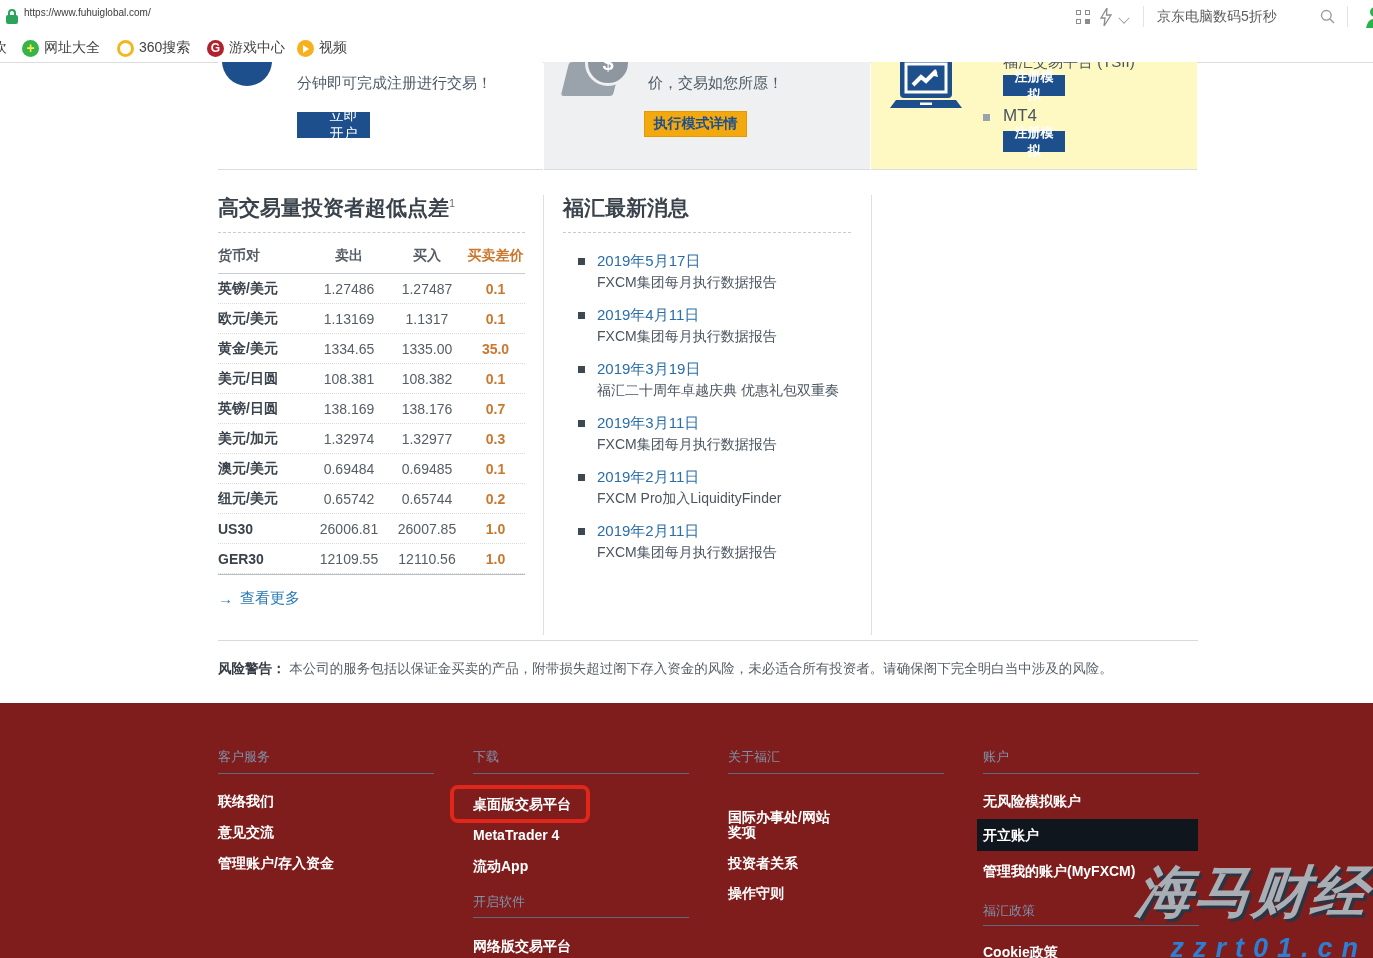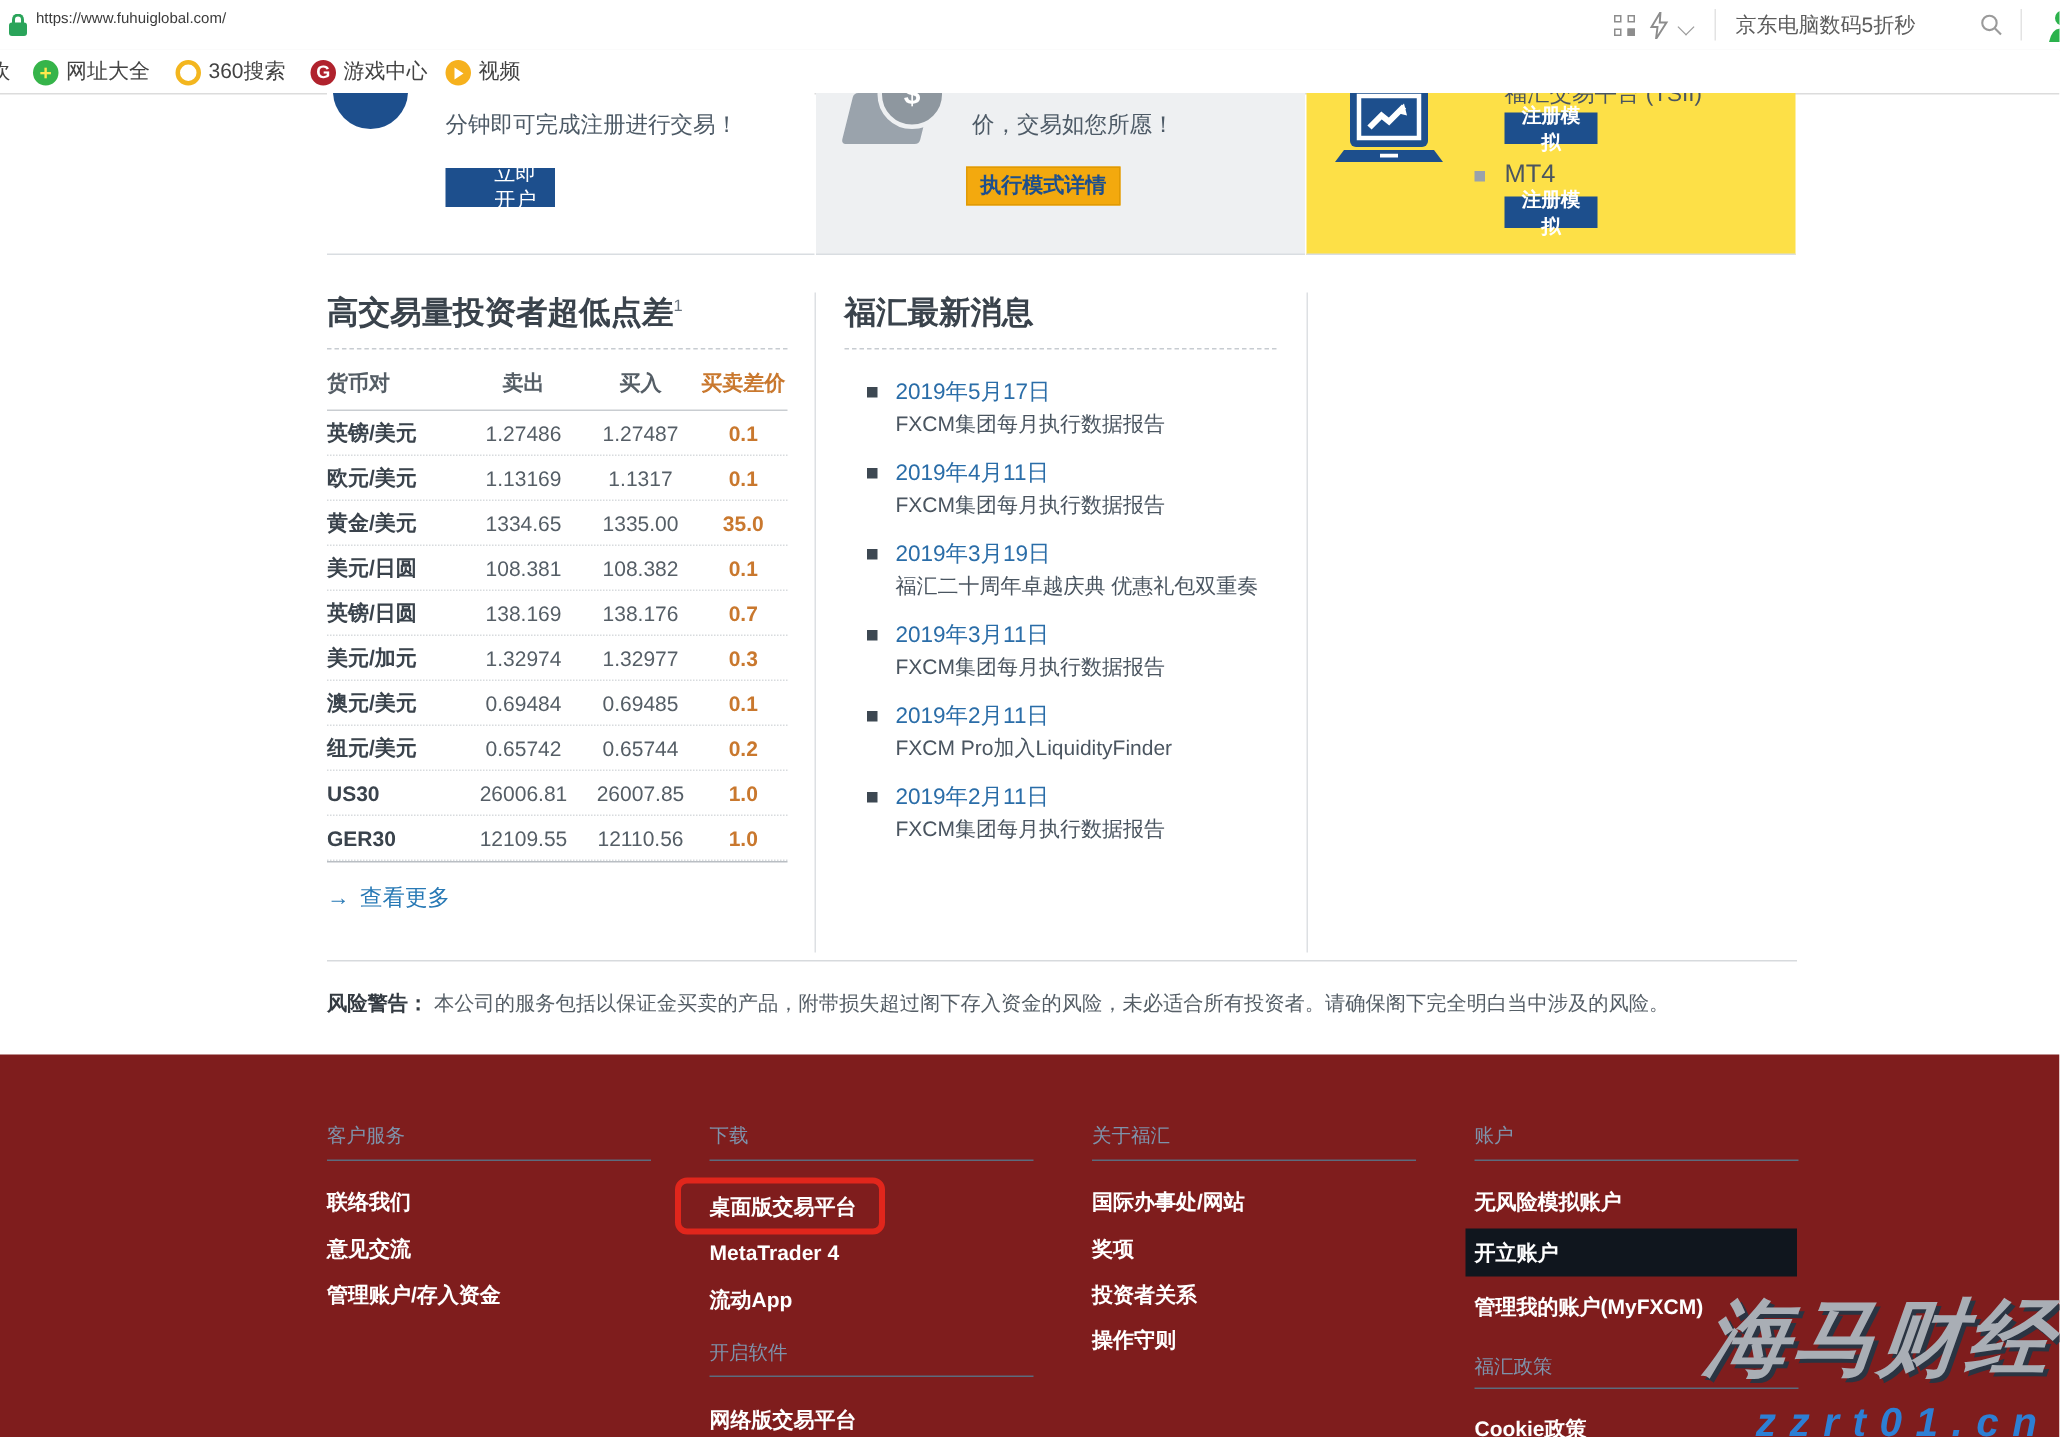--- a/index.html
+++ b/index.html
@@ -32,21 +32,21 @@
   .ic-360{border:3.5px solid #f3b61f;background:#fff;}
   .ic-game{background:#b0222d;color:#fff;font-size:12px;font-weight:bold;line-height:1;}
   .ic-video{background:#f6b11d;position:relative;}
   .ic-video::after{content:"";position:absolute;left:6px;top:5px;border-left:6px solid #fff;border-top:4px solid transparent;border-bottom:4px solid transparent;}
 
   
   .hero{position:absolute;top:62px;left:0;width:1373px;height:108px;overflow:hidden;}
   .hero-panel{position:absolute;top:0;height:107px;border-bottom:1px solid #d9dde1;}
   .hp-left{left:218px;width:325px;background:#fff;}
   .hp-mid{left:544px;width:326px;background:#eef0f2;}
-  .hp-right{left:871px;width:326px;background:#fde047;}
+  .hp-right{left:871px;width:326px;background:#fef9c3;}
   .blue-circle{position:absolute;top:-26px;left:4px;width:50px;height:50px;border-radius:50%;background:#1d4f8d;}
   .hero-line{position:absolute;top:12px;font-size:15px;color:#4d5a66;}
   .btn-blue{position:absolute;background:#1d4f8d;color:#fff;font-size:14px;border:none;
             display:flex;align-items:center;justify-content:center;cursor:pointer;font-family:inherit;}
   .btn-open{top:50px;left:79px;width:73px;height:26px;padding-left:26px;}
   .btn-yellow{position:absolute;top:49px;left:100px;width:103px;height:26px;background:#f3a90e;color:#1d4f8d;
               font-weight:bold;font-size:14px;border:1px solid #e09a05;display:flex;align-items:center;justify-content:center;cursor:pointer;font-family:Liberation Serif, serif;}
   .coin-icon{position:absolute;top:-22px;left:21px;width:66px;height:62px;}
   .coin-hand{position:absolute;left:0;top:22px;width:52px;height:34px;background:#9aa3ac;transform:skewX(-14deg);border-radius:3px;}
   .coin-circle{position:absolute;right:0;top:0;width:40px;height:40px;border-radius:50%;background:#8e979f;border:3px solid #eef0f2;
@@ -334,21 +334,21 @@
       <a class="flink" style="top:93px">桌面版交易平台</a>
       <a class="flink" style="top:124px">MetaTrader 4</a>
       <a class="flink" style="top:155px">流动App</a>
       <div class="fhead" style="top:190px">开启软件</div>
       <div class="fline" style="top:214px"></div>
       <a class="flink" style="top:235px">网络版交易平台</a>
     </div>
     <div class="fcol fc3">
       <div class="fhead h-top">关于福汇</div>
       <div class="fline l-top"></div>
-      <a class="flink" style="top:90px">国际办事处/网站</a>
+      <a class="flink" style="top:106px">国际办事处/网站</a>
       <a class="flink" style="top:121px">奖项</a>
       <a class="flink" style="top:152px">投资者关系</a>
       <a class="flink" style="top:182px">操作守则</a>
     </div>
     <div class="fcol fc4">
       <div class="fhead h-top">账户</div>
       <div class="fline l-top"></div>
       <a class="flink" style="top:90px">无风险模拟账户</a>
       <div class="hl-block"></div>
       <a class="flink" style="top:124px">开立账户</a>

